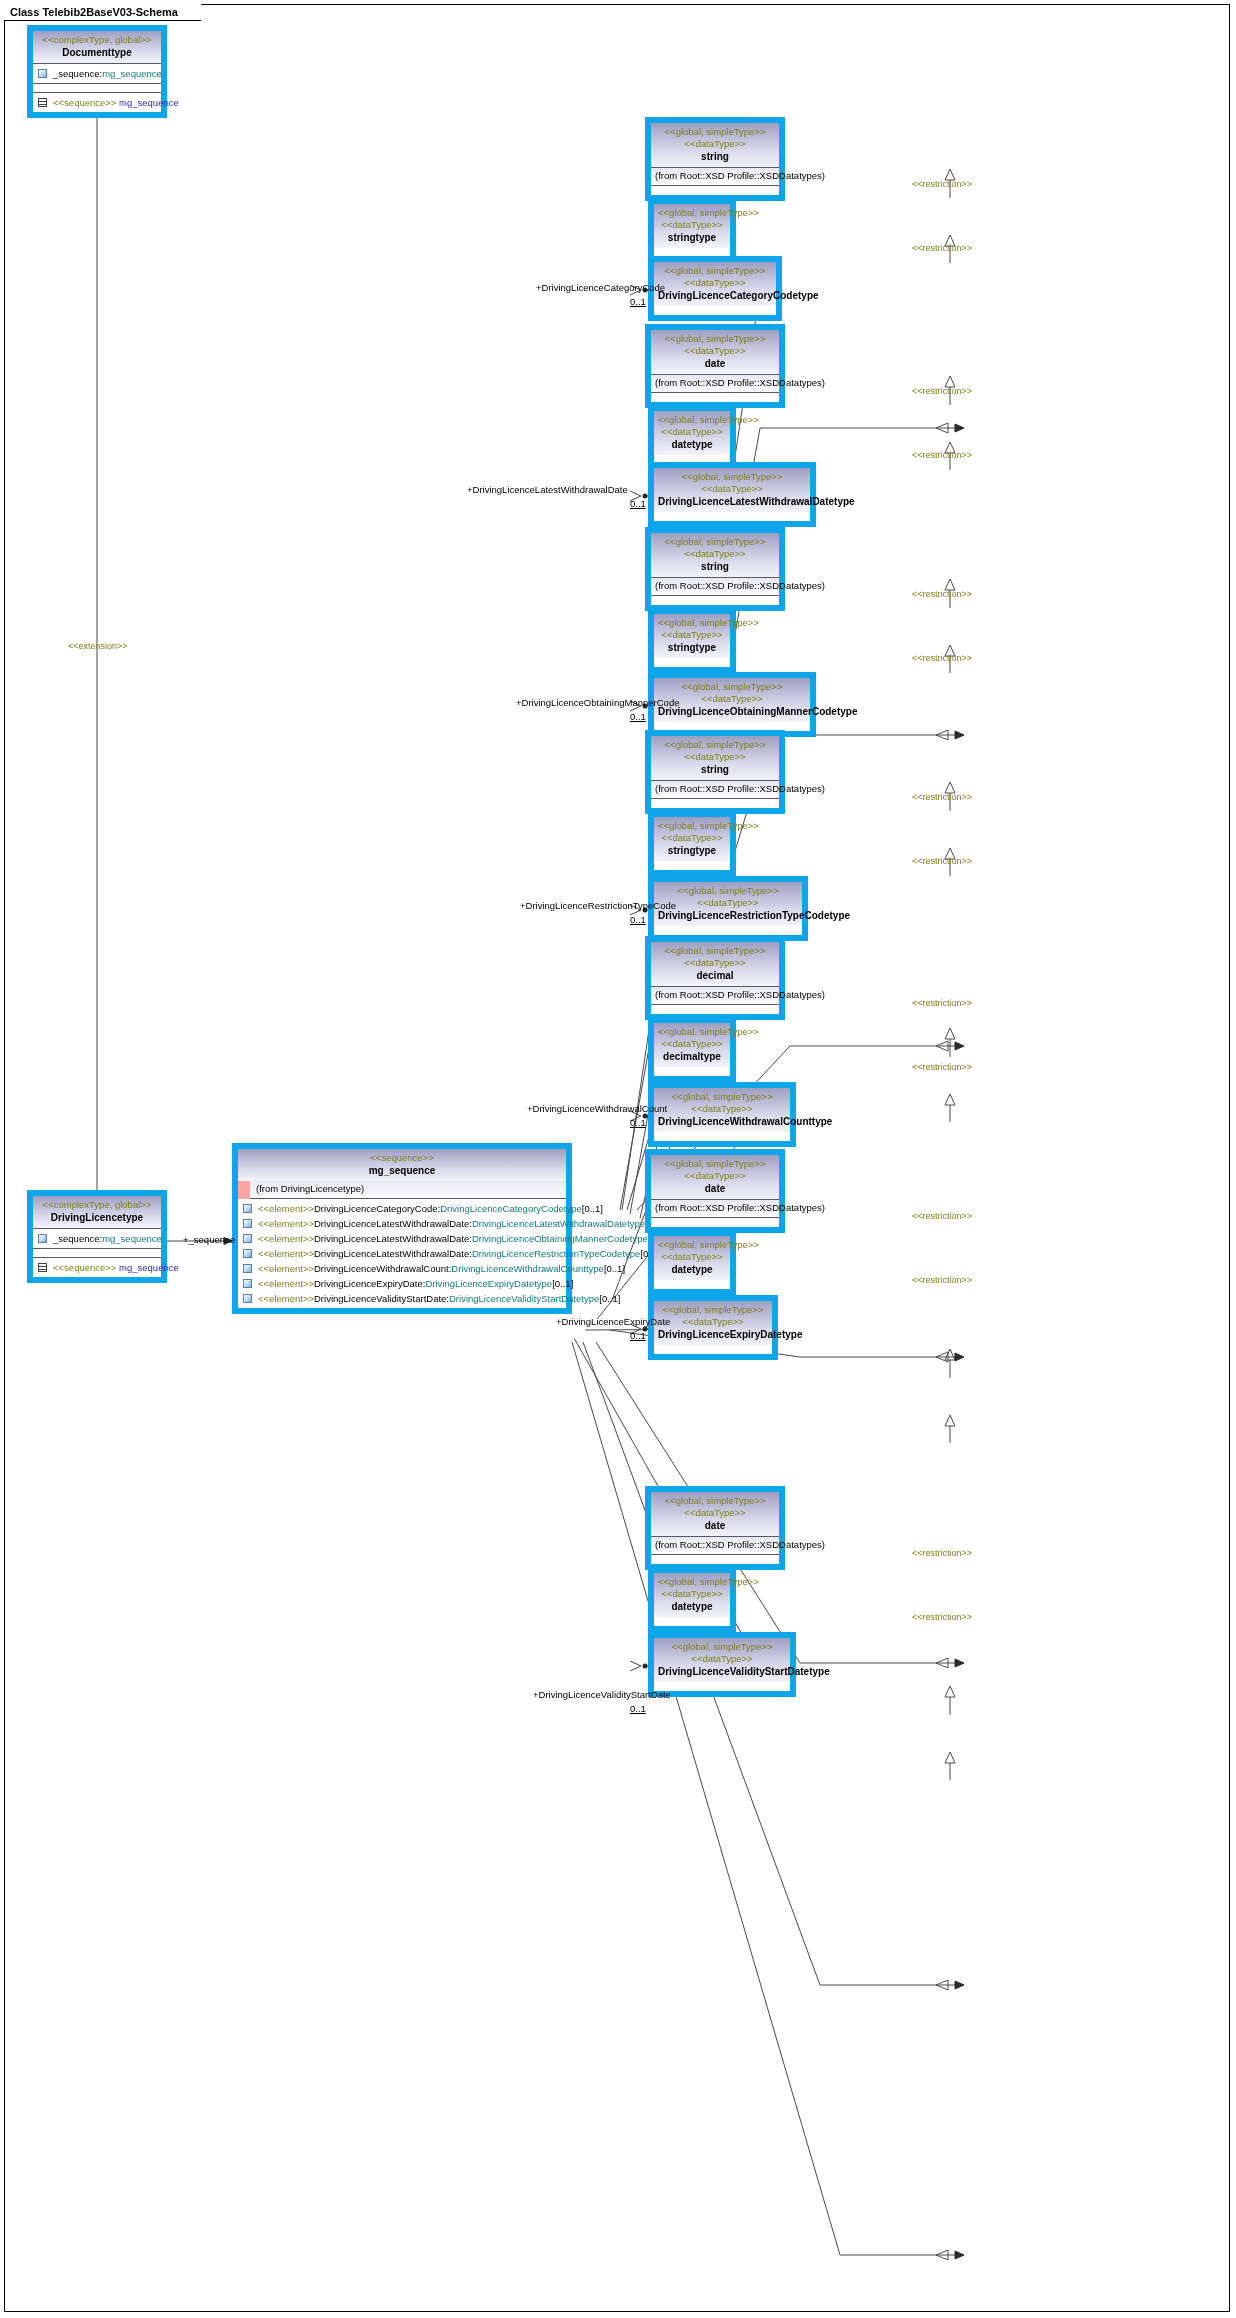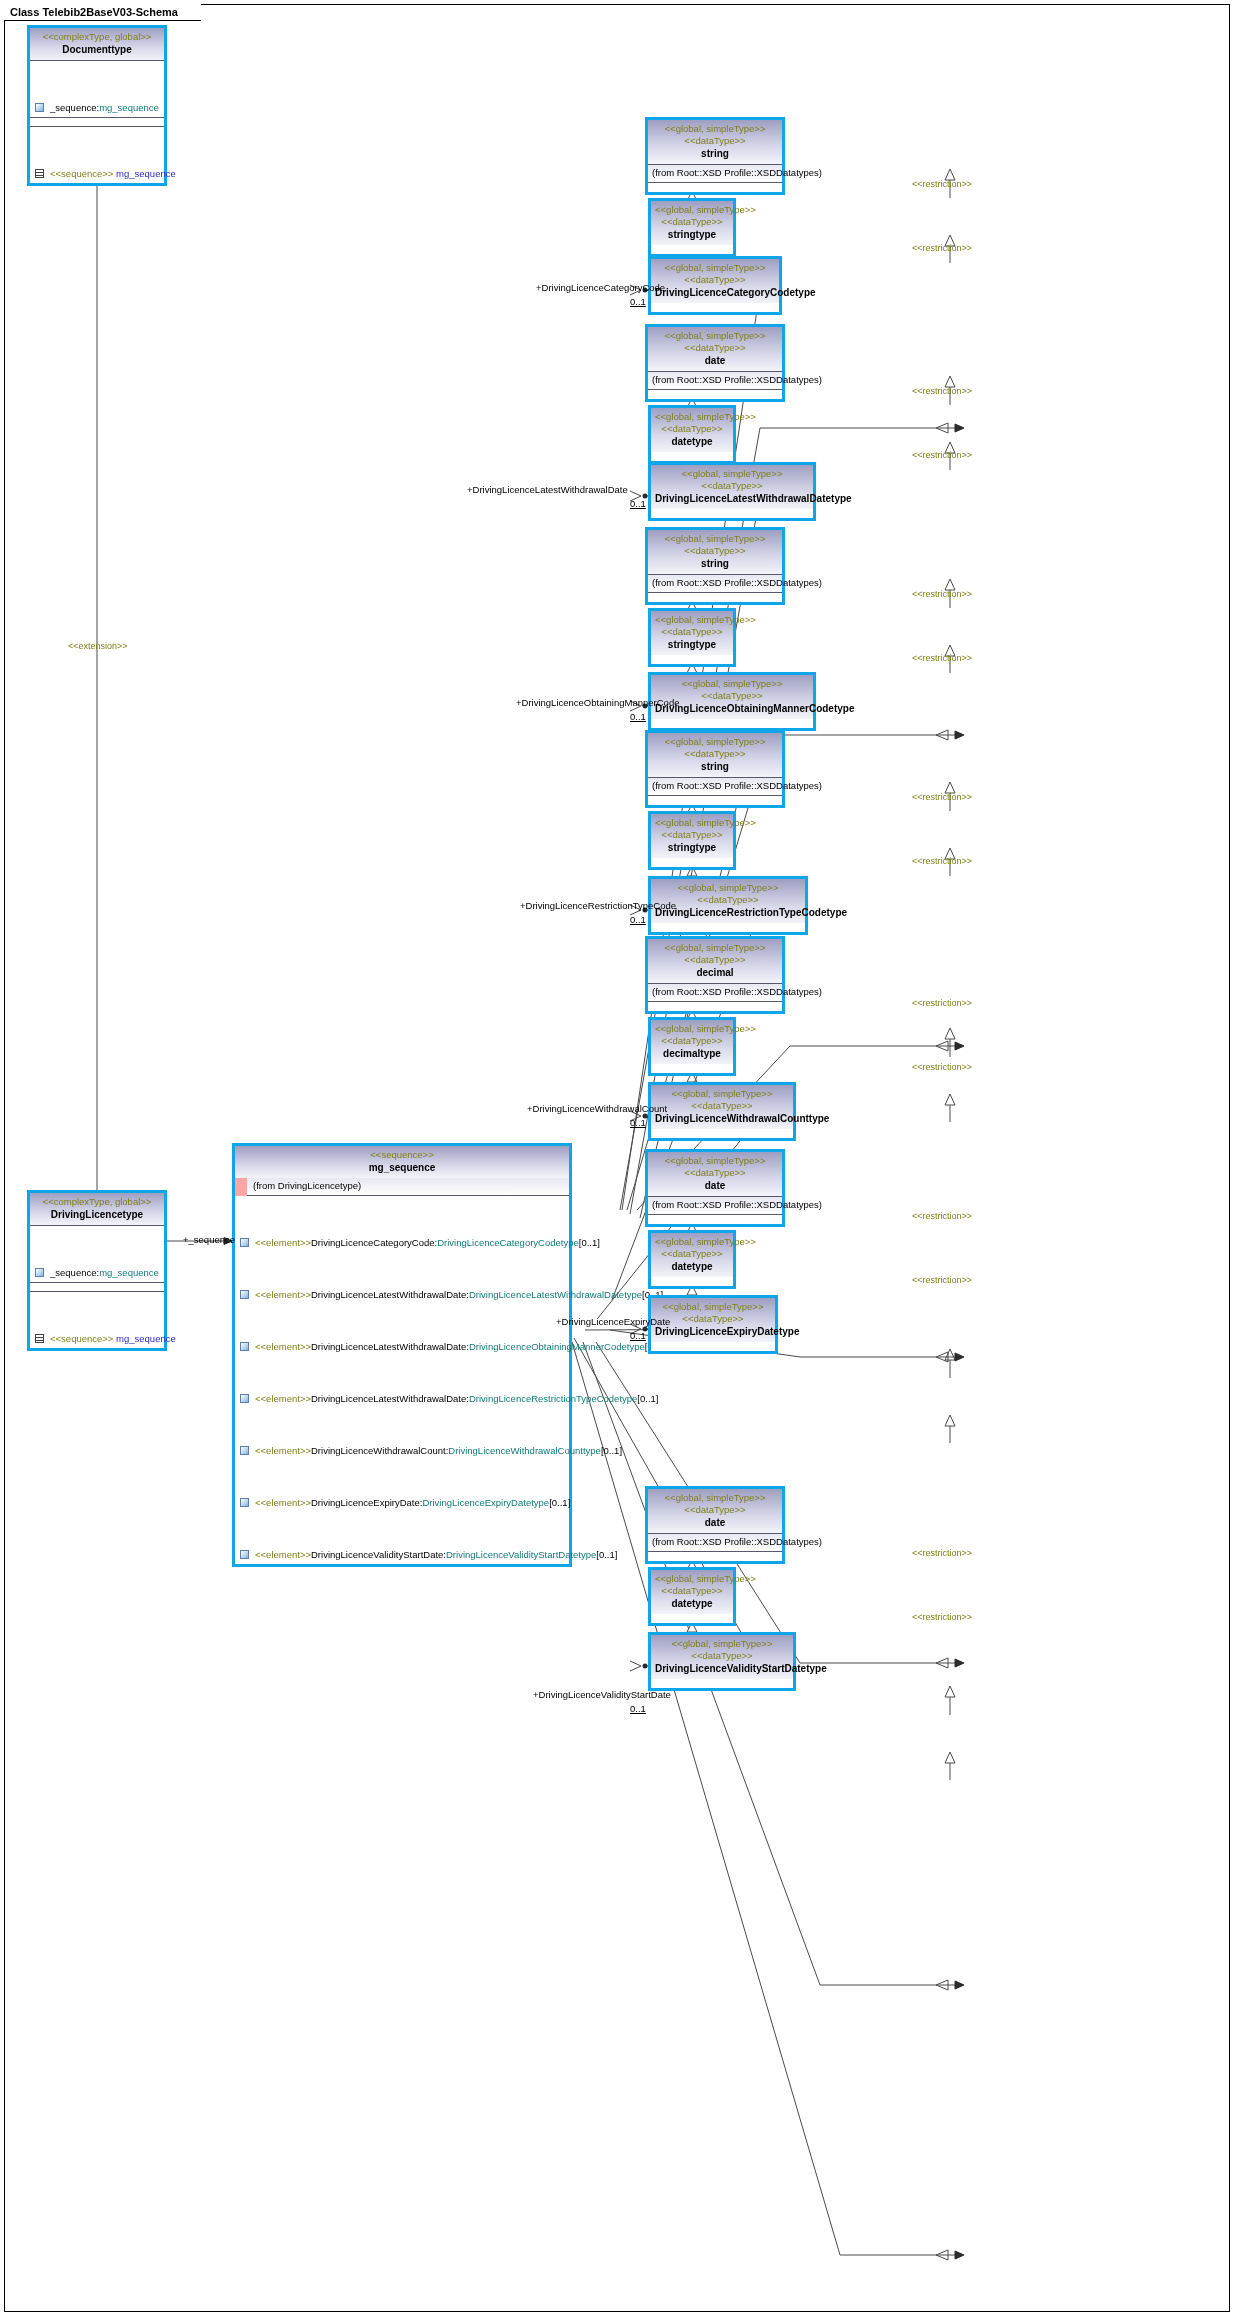--- a/index.html
+++ b/index.html
@@ -45,21 +45,21 @@
     right:-1px;top:-1px;
     width:13px;height:18px;
     background:linear-gradient(to bottom left, #fff 50%, transparent 50.5%);
     border-left:1px solid transparent;
   }
 
   
   .uml{
     position:absolute;
     box-sizing:border-box;
-    border:3px solid #0ea5e9;
+    border:6px solid #0ea5e9;
     background:#fca5a5;
     font-size:10px;
     color:#000;
   }
   .uml .hdr{
     box-sizing:border-box;
     background:linear-gradient(to bottom,#9e9ec0 0%,#b3b3d1 22%,#d8d8ea 62%,#f3f3f9 100%);
     text-align:center;
     padding:3px 4px 4px 4px;
     border-bottom:1px solid #585868;
@@ -97,21 +97,20 @@
   }
   .compartment.last{border-bottom:none;}
   .compartment.empty{height:9px;padding:0;}
   .row{
     display:flex;
     align-items:center;
     padding:1px 4px 1px 5px;
     line-height:13px;
     white-space:nowrap;
     font-size:9.5px;
-    margin-top:37px;
   }
   .row .lbl{color:#000;}
   .ster-in{color:#7f7f18;}
   .tref{color:#127a7a;}
   .tref2{color:#2b2bbd;}
 
   
   .ico-attr{
     width:9px;height:9px;
     margin-right:6px;

